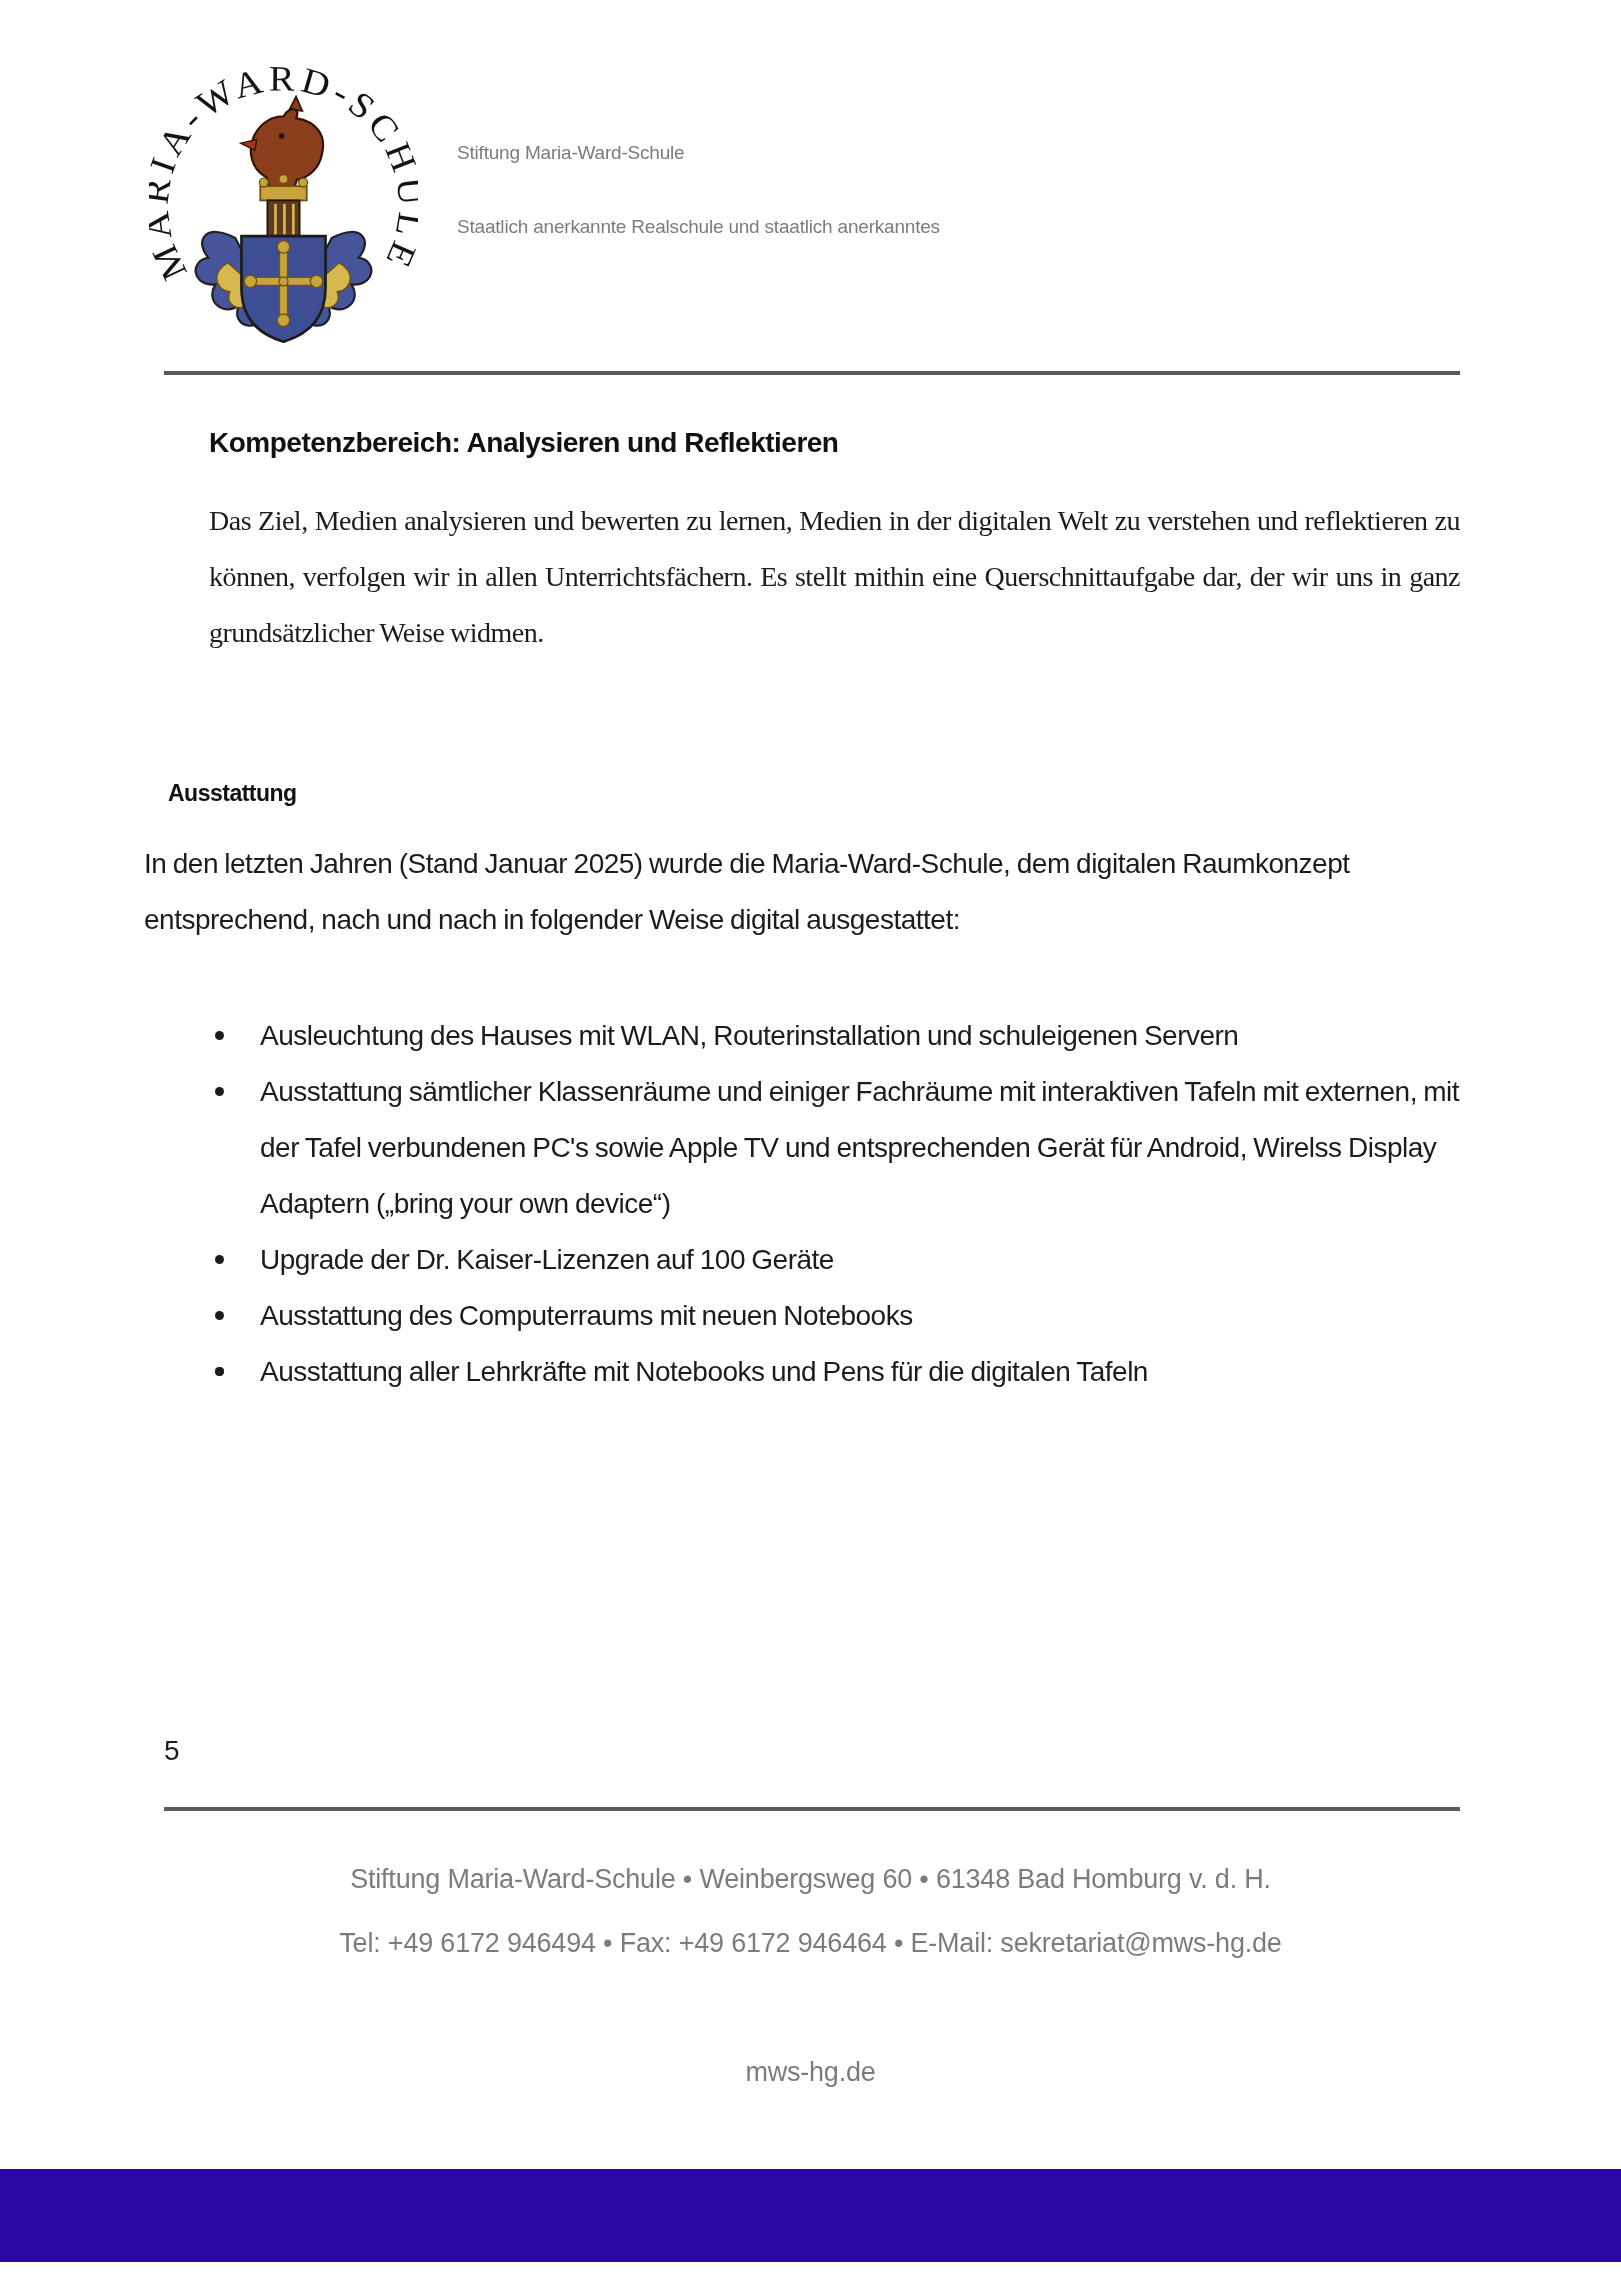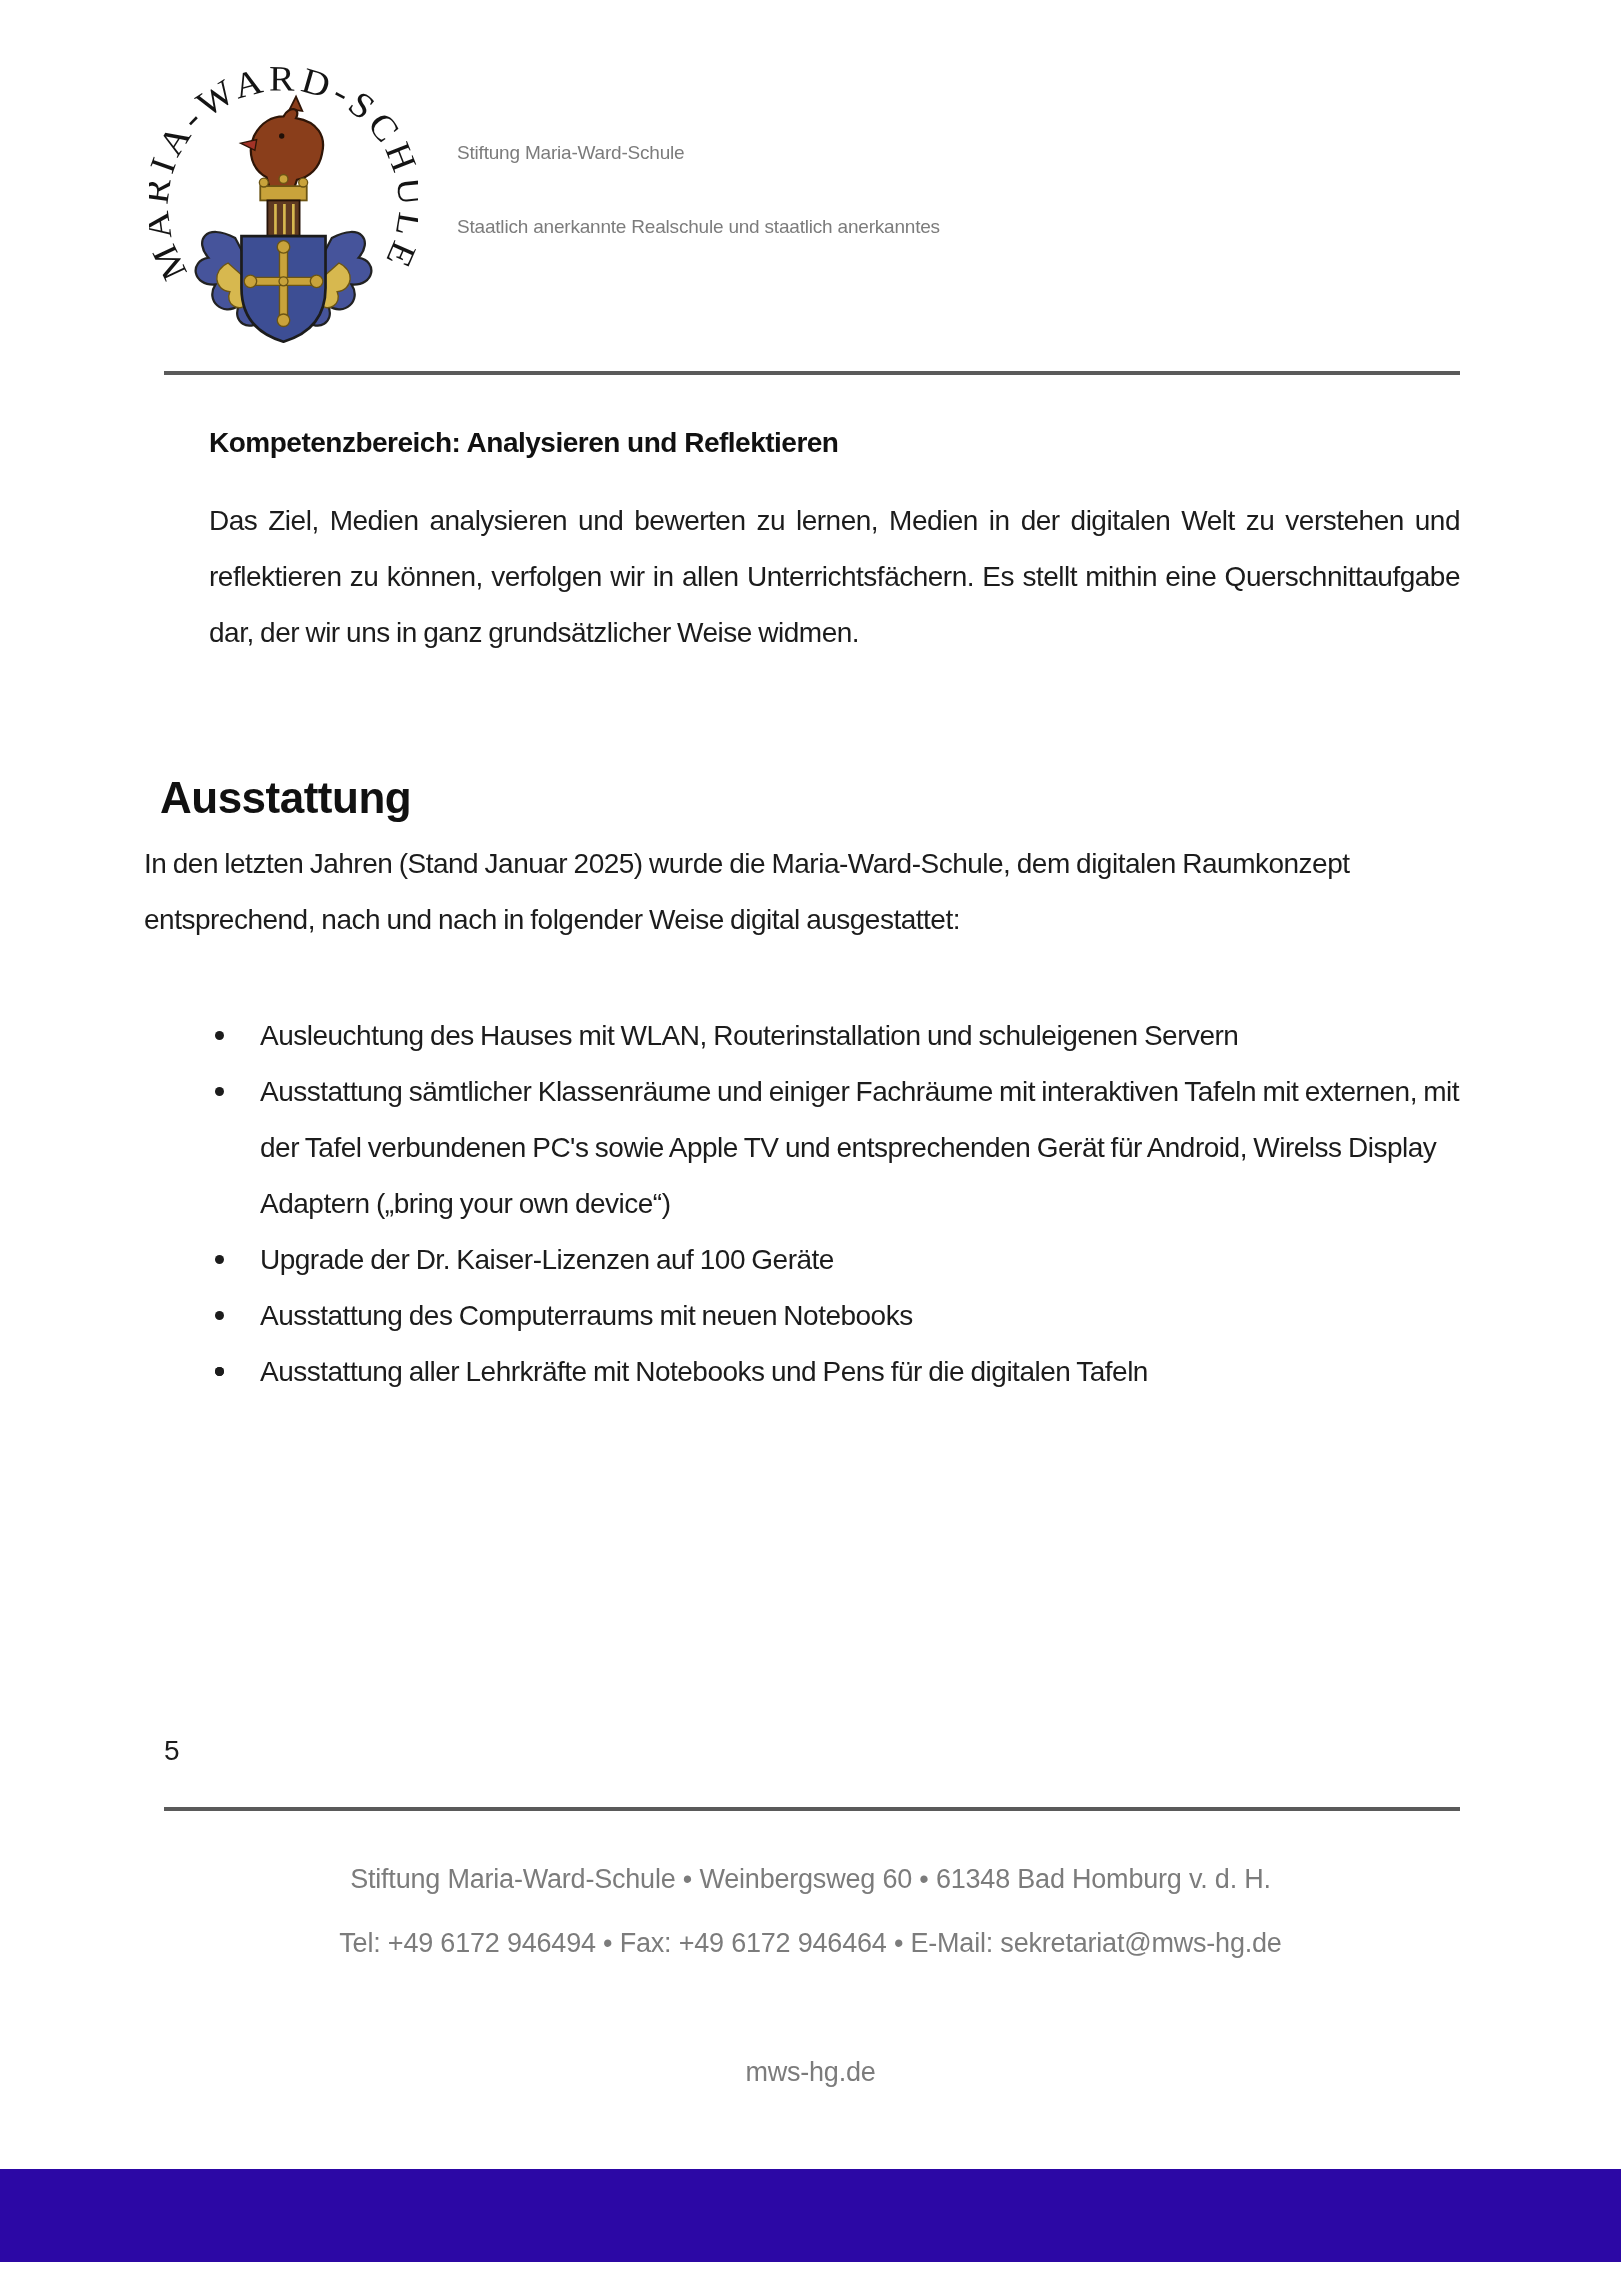--- a/index.html
+++ b/index.html
@@ -9,22 +9,22 @@
   .hdr{position:absolute;left:457px;font-size:19px;line-height:1.2;color:#7c7c7c;letter-spacing:-0.2px;}
   .hdr-1{top:142px;}
   .hdr-2{top:216px;}
   .rule{position:absolute;left:164px;width:1296px;height:3.6px;background:#5a5a5a;}
   .rule-top{top:371px;}
   .rule-bottom{top:1807px;}
   .body-text{font-size:28px;letter-spacing:-0.5px;word-spacing:-0.9px;line-height:56px;}
   .sec1-h{position:absolute;left:209px;top:426px;margin:0;font-size:28px;font-weight:bold;
           letter-spacing:-0.5px;line-height:1.2;color:#111;}
   .sec1-p{position:absolute;left:209px;top:493px;width:1251px;margin:0;
-          text-align:justify;text-align-last:left;}
-  .sec2-h{position:absolute;left:160px;top:772px;margin:0;font-size:44px;font-weight:bold;
+          text-align:justify;text-align-last:left;font-family:Liberation Serif, serif;}
+  .sec2-h{position:absolute;left:160px;top:772px;margin:8px;font-size:23px;font-weight:bold;
           letter-spacing:-0.5px;line-height:1.2;color:#111;}
   .sec2-p{position:absolute;left:144px;top:836px;width:1308px;margin:0;}
   .blist{position:absolute;left:213px;top:1008px;width:1252px;}
   .li{position:relative;padding-left:47px;}
   .dot{position:absolute;left:1.8px;top:23px;width:9px;height:9px;border-radius:50%;background:#1c1c1c;}
   .pnum{position:absolute;left:164px;top:1734px;font-size:28px;line-height:1.2;}
   .ftr{position:absolute;left:0;width:1621px;text-align:center;font-size:27px;line-height:1.2;
        color:#7c7c7c;letter-spacing:-0.2px;}
   .ftr-1{top:1863px;}
   .ftr-2{top:1927px;}

